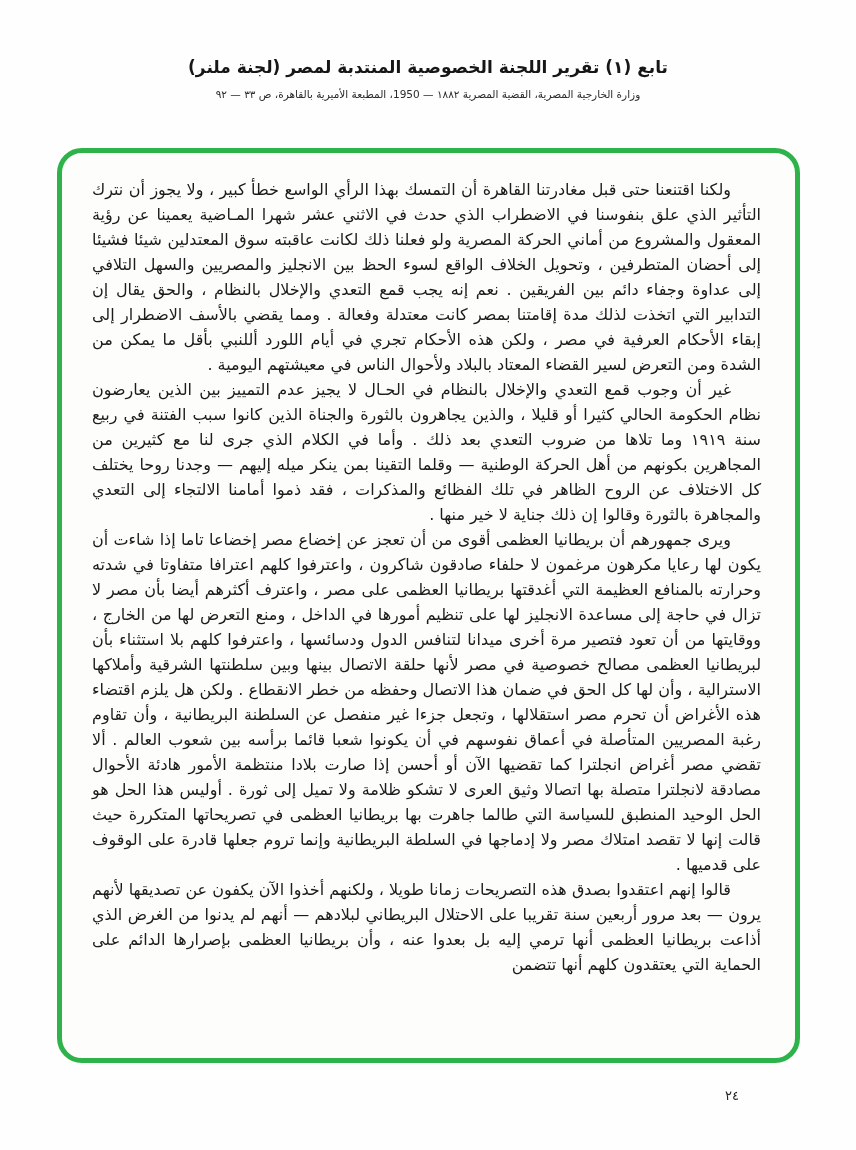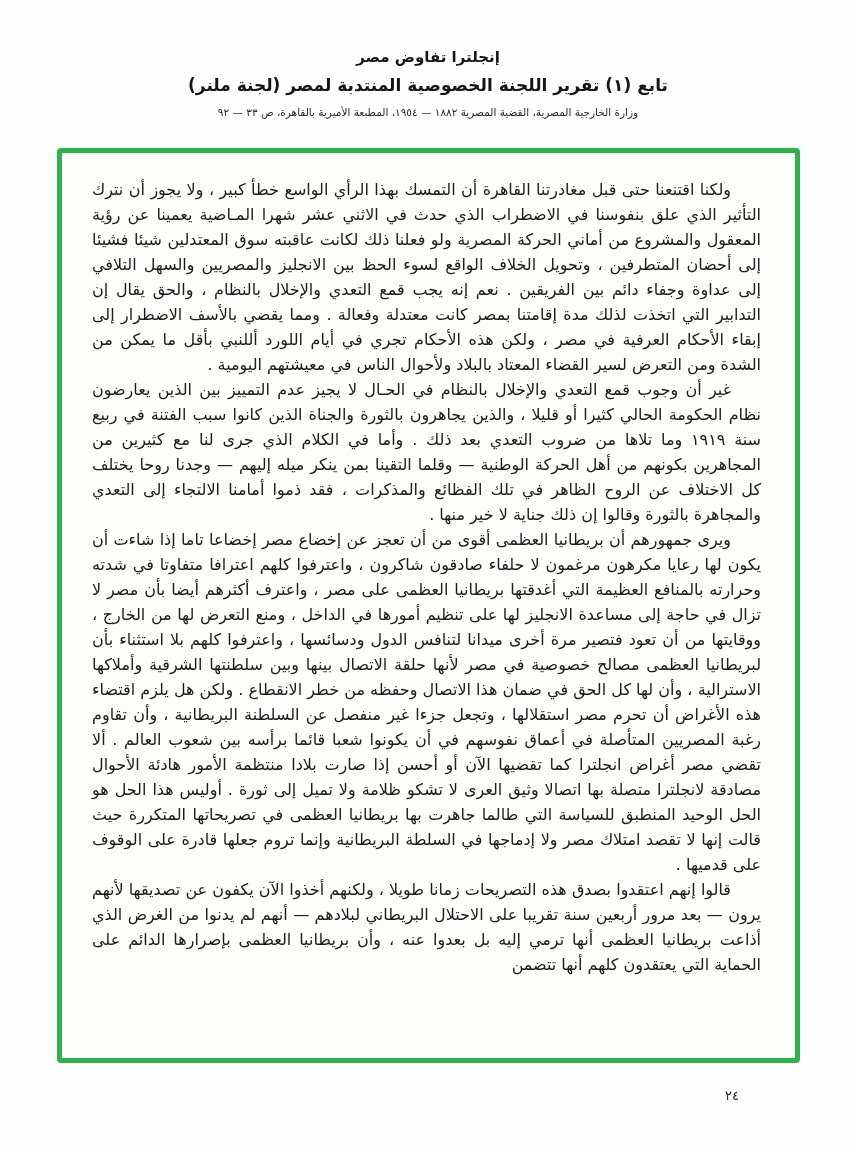--- a/index.html
+++ b/index.html
@@ -40,21 +40,21 @@
     color: #2a2a2a;
   }
   .frame {
     position: absolute;
     left: 57px;
     top: 148px;
     width: 743px;
     height: 915px;
     box-sizing: border-box;
     border: 5px solid #2db34a;
-    border-radius: 4px;
+    border-radius: 25px;
     background: #fdfdfc;
     padding: 24px 34px 18px 30px;
     direction: rtl;
   }
   .body-text {
     font-size: 16px;
     line-height: 25px;
     text-align: justify;
     color: #1b1b1b;
   }
@@ -72,23 +72,22 @@
     color: #222;
     margin-top: 8px;
   }
 </style>
 </head>
 <body>
 
 <div class="sheet">
 
   <div class="header">
-    <div class="doc-title">إنجلترا تفاوض مصر</div>
     <div class="doc-subtitle">تابع (١) تقرير اللجنة الخصوصية المنتدبة لمصر (لجنة ملنر)</div>
-    <div class="doc-source">وزارة الخارجية المصرية، القضية المصرية ١٨٨٢ — ١٩٥٤، المطبعة الأميرية بالقاهرة، ص ٣٣ — ٩٢</div>
+    <div class="doc-source">وزارة الخارجية المصرية، القضية المصرية ١٨٨٢ — 1950، المطبعة الأميرية بالقاهرة، ص ٣٣ — ٩٢</div>
   </div>
 
   <div class="frame">
     <div class="body-text">
       <p>ولكنا اقتنعنا حتى قبل مغادرتنا القاهرة أن التمسك بهذا الرأي الواسع خطأ كبير ، ولا يجوز أن نترك التأثير الذي علق بنفوسنا في الاضطراب الذي حدث في الاثني عشر شهرا المـاضية يعمينا عن رؤية المعقول والمشروع من أماني الحركة المصرية ولو فعلنا ذلك لكانت عاقبته سوق المعتدلين شيئا فشيئا إلى أحضان المتطرفين ، وتحويل الخلاف الواقع لسوء الحظ بين الانجليز والمصريين والسهل التلافي إلى عداوة وجفاء دائم بين الفريقين . نعم إنه يجب قمع التعدي والإخلال بالنظام ، والحق يقال إن التدابير التي اتخذت لذلك مدة إقامتنا بمصر كانت معتدلة وفعالة . ومما يقضي بالأسف الاضطرار إلى إبقاء الأحكام العرفية في مصر ، ولكن هذه الأحكام تجري في أيام اللورد أللنبي بأقل ما يمكن من الشدة ومن التعرض لسير القضاء المعتاد بالبلاد ولأحوال الناس في معيشتهم اليومية .</p>
       <p>غير أن وجوب قمع التعدي والإخلال بالنظام في الحـال لا يجيز عدم التمييز بين الذين يعارضون نظام الحكومة الحالي كثيرا أو قليلا ، والذين يجاهرون بالثورة والجناة الذين كانوا سبب الفتنة في ربيع سنة ١٩١٩ وما تلاها من ضروب التعدي بعد ذلك . وأما في الكلام الذي جرى لنا مع كثيرين من المجاهرين بكونهم من أهل الحركة الوطنية — وقلما التقينا بمن ينكر ميله إليهم — وجدنا روحا يختلف كل الاختلاف عن الروح الظاهر في تلك الفظائع والمذكرات ، فقد ذموا أمامنا الالتجاء إلى التعدي والمجاهرة بالثورة وقالوا إن ذلك جناية لا خير منها .</p>
       <p>ويرى جمهورهم أن بريطانيا العظمى أقوى من أن تعجز عن إخضاع مصر إخضاعا تاما إذا شاءت أن يكون لها رعايا مكرهون مرغمون لا حلفاء صادقون شاكرون ، واعترفوا كلهم اعترافا متفاوتا في شدته وحرارته بالمنافع العظيمة التي أغدقتها بريطانيا العظمى على مصر ، واعترف أكثرهم أيضا بأن مصر لا تزال في حاجة إلى مساعدة الانجليز لها على تنظيم أمورها في الداخل ، ومنع التعرض لها من الخارج ، ووقايتها من أن تعود فتصير مرة أخرى ميدانا لتنافس الدول ودسائسها ، واعترفوا كلهم بلا استثناء بأن لبريطانيا العظمى مصالح خصوصية في مصر لأنها حلقة الاتصال بينها وبين سلطنتها الشرقية وأملاكها الاسترالية ، وأن لها كل الحق في ضمان هذا الاتصال وحفظه من خطر الانقطاع . ولكن هل يلزم اقتضاء هذه الأغراض أن تحرم مصر استقلالها ، وتجعل جزءا غير منفصل عن السلطنة البريطانية ، وأن تقاوم رغبة المصريين المتأصلة في أعماق نفوسهم في أن يكونوا شعبا قائما برأسه بين شعوب العالم . ألا تقضي مصر أغراض انجلترا كما تقضيها الآن أو أحسن إذا صارت بلادا منتظمة الأمور هادئة الأحوال مصادقة لانجلترا متصلة بها اتصالا وثيق العرى لا تشكو ظلامة ولا تميل إلى ثورة . أوليس هذا الحل هو الحل الوحيد المنطبق للسياسة التي طالما جاهرت بها بريطانيا العظمى في تصريحاتها المتكررة حيث قالت إنها لا تقصد امتلاك مصر ولا إدماجها في السلطة البريطانية وإنما تروم جعلها قادرة على الوقوف على قدميها .</p>
       <p>قالوا إنهم اعتقدوا بصدق هذه التصريحات زمانا طويلا ، ولكنهم أخذوا الآن يكفون عن تصديقها لأنهم يرون — بعد مرور أربعين سنة تقريبا على الاحتلال البريطاني لبلادهم — أنهم لم يدنوا من الغرض الذي أذاعت بريطانيا العظمى أنها ترمي إليه بل بعدوا عنه ، وأن بريطانيا العظمى بإصرارها الدائم على الحماية التي يعتقدون كلهم أنها تتضمن</p>
     </div>
   </div>

